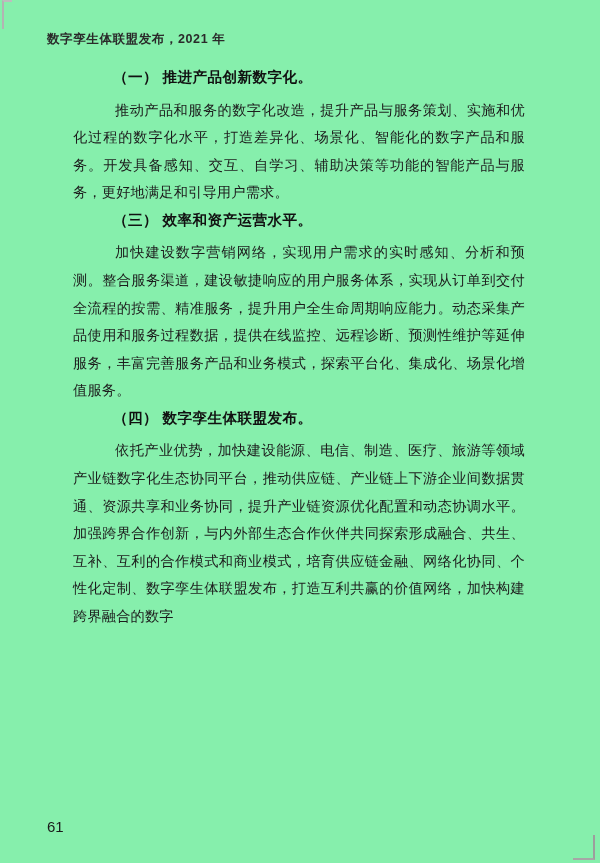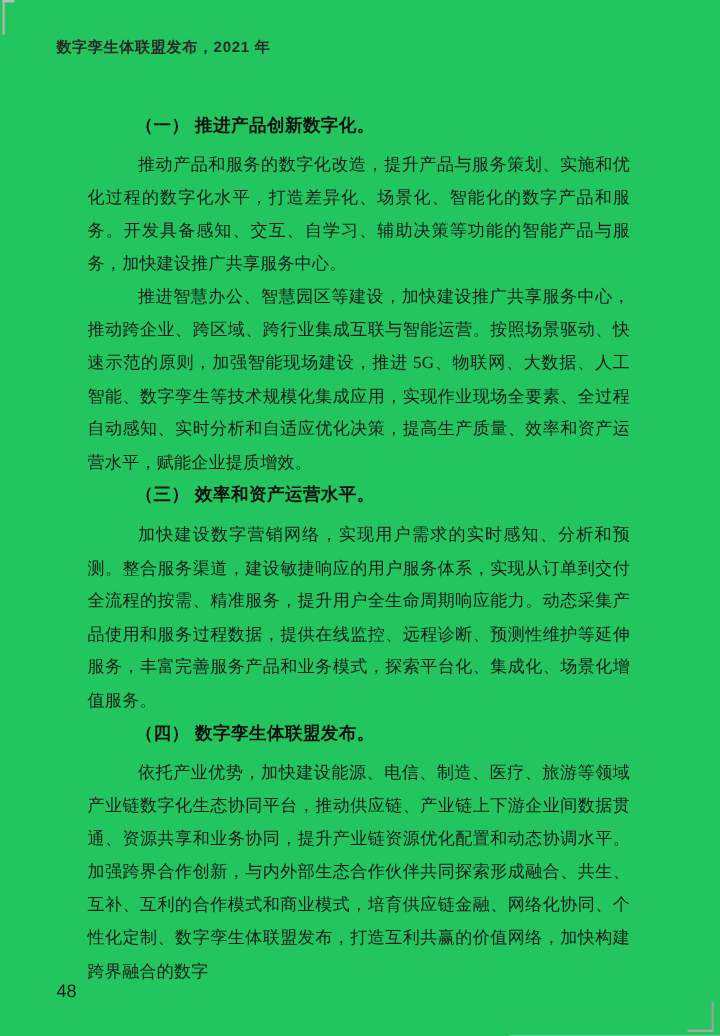--- a/index.html
+++ b/index.html
@@ -11,21 +11,21 @@
     height: 863px;
     position: relative;
     background: #ffffff;
     overflow: hidden;
     font-family: "Liberation Serif", serif;
     color: #1e1e1e;
   }
   .page {
     position: absolute;
     inset: 0;
-    background: #22c55e;
+    background: #86efac;
     overflow: hidden;
   }
   
   .corner-tl {
     position: absolute;
     left: 2px;
     top: 0;
     width: 10px;
     height: 29px;
     border-left: 2px solid #b3b3b3;
@@ -49,21 +49,21 @@
     font-family: "Liberation Sans", sans-serif;
     font-weight: 700;
     font-size: 12.5px;
     letter-spacing: 0.6px;
     color: #2a2a2a;
     white-space: nowrap;
   }
   .content {
     position: absolute;
     left: 73px;
-    top: 92px;
+    top: 64px;
     width: 452px;
   }
   .sec-heading {
     font-family: "Liberation Sans", sans-serif;
     font-weight: 700;
     font-size: 14.6px;
     line-height: 27.5px;
     margin: 0 0 5px 40px;
     color: #111111;
     letter-spacing: 0.4px;
@@ -95,34 +95,33 @@
 
   <div class="corner-tl"></div>
   <div class="corner-br"></div>
 
   <div class="doc-header">数字孪生体联盟发布，2021 年</div>
 
   <main class="content">
 
     <section>
       <h2 class="sec-heading">（一） 推进产品创新数字化。</h2>
-      <p class="sec-para">推动产品和服务的数字化改造，提升产品与服务策划、实施和优化过程的数字化水平，打造差异化、场景化、智能化的数字产品和服务。开发具备感知、交互、自学习、辅助决策等功能的智能产品与服务，加快建设推广共享服务中心。</p>
+      <p class="sec-para">推动产品和服务的数字化改造，提升产品与服务策划、实施和优化过程的数字化水平，打造差异化、场景化、智能化的数字产品和服务。开发具备感知、交互、自学习、辅助决策等功能的智能产品与服务，更好地满足和引导用户需求。</p>
     </section>
 
     <section>
-      <p class="sec-para">推进智慧办公、智慧园区等建设，加快建设推广共享服务中心，推动跨企业、跨区域、跨行业集成互联与智能运营。按照场景驱动、快速示范的原则，加强智能现场建设，推进 5G、物联网、大数据、人工智能、数字孪生等技术规模化集成应用，实现作业现场全要素、全过程自动感知、实时分析和自适应优化决策，提高生产质量、效率和资产运营水平，赋能企业提质增效。</p>
     </section>
 
     <section>
       <h2 class="sec-heading">（三） 效率和资产运营水平。</h2>
       <p class="sec-para">加快建设数字营销网络，实现用户需求的实时感知、分析和预测。整合服务渠道，建设敏捷响应的用户服务体系，实现从订单到交付全流程的按需、精准服务，提升用户全生命周期响应能力。动态采集产品使用和服务过程数据，提供在线监控、远程诊断、预测性维护等延伸服务，丰富完善服务产品和业务模式，探索平台化、集成化、场景化增值服务。</p>
     </section>
 
     <section>
       <h2 class="sec-heading">（四） 数字孪生体联盟发布。</h2>
       <p class="sec-para">依托产业优势，加快建设能源、电信、制造、医疗、旅游等领域产业链数字化生态协同平台，推动供应链、产业链上下游企业间数据贯通、资源共享和业务协同，提升产业链资源优化配置和动态协调水平。加强跨界合作创新，与内外部生态合作伙伴共同探索形成融合、共生、互补、互利的合作模式和商业模式，培育供应链金融、网络化协同、个性化定制、数字孪生体联盟发布，打造互利共赢的价值网络，加快构建跨界融合的数字</p>
     </section>
 
   </main>
 
-  <div class="page-number">48</div>
+  <div class="page-number">61</div>
 
 </div>
 
 </body></html>

